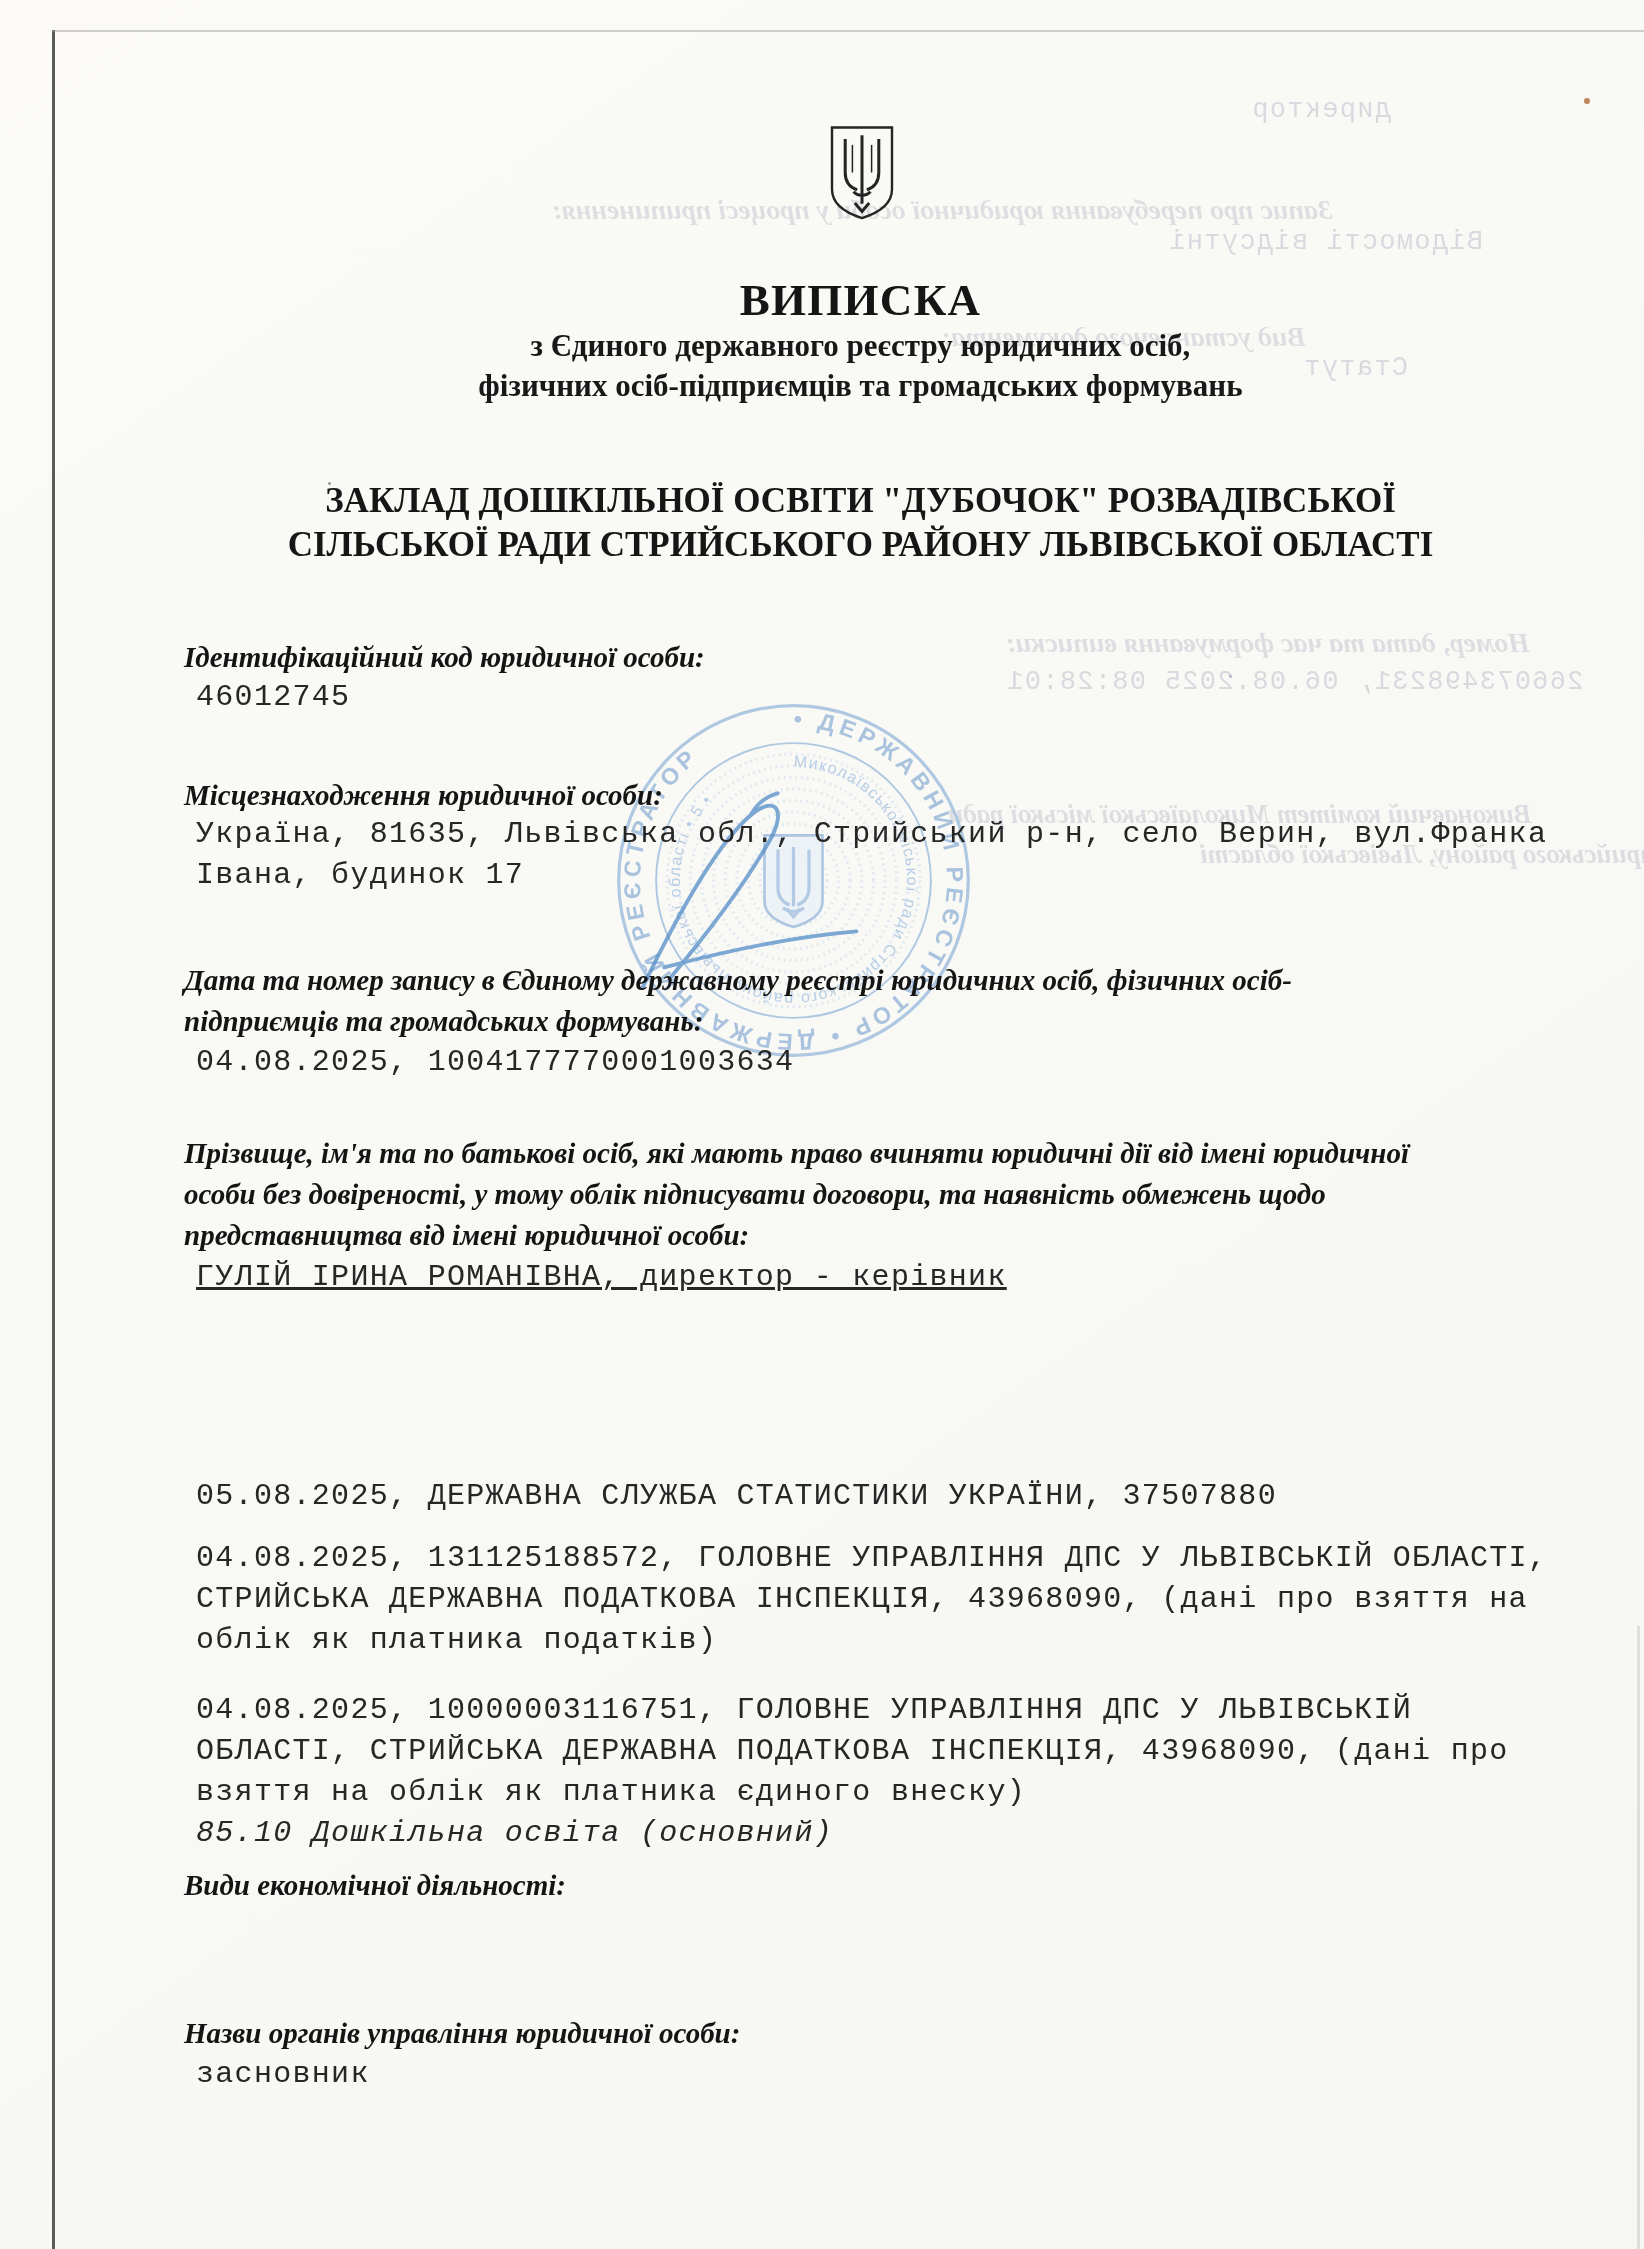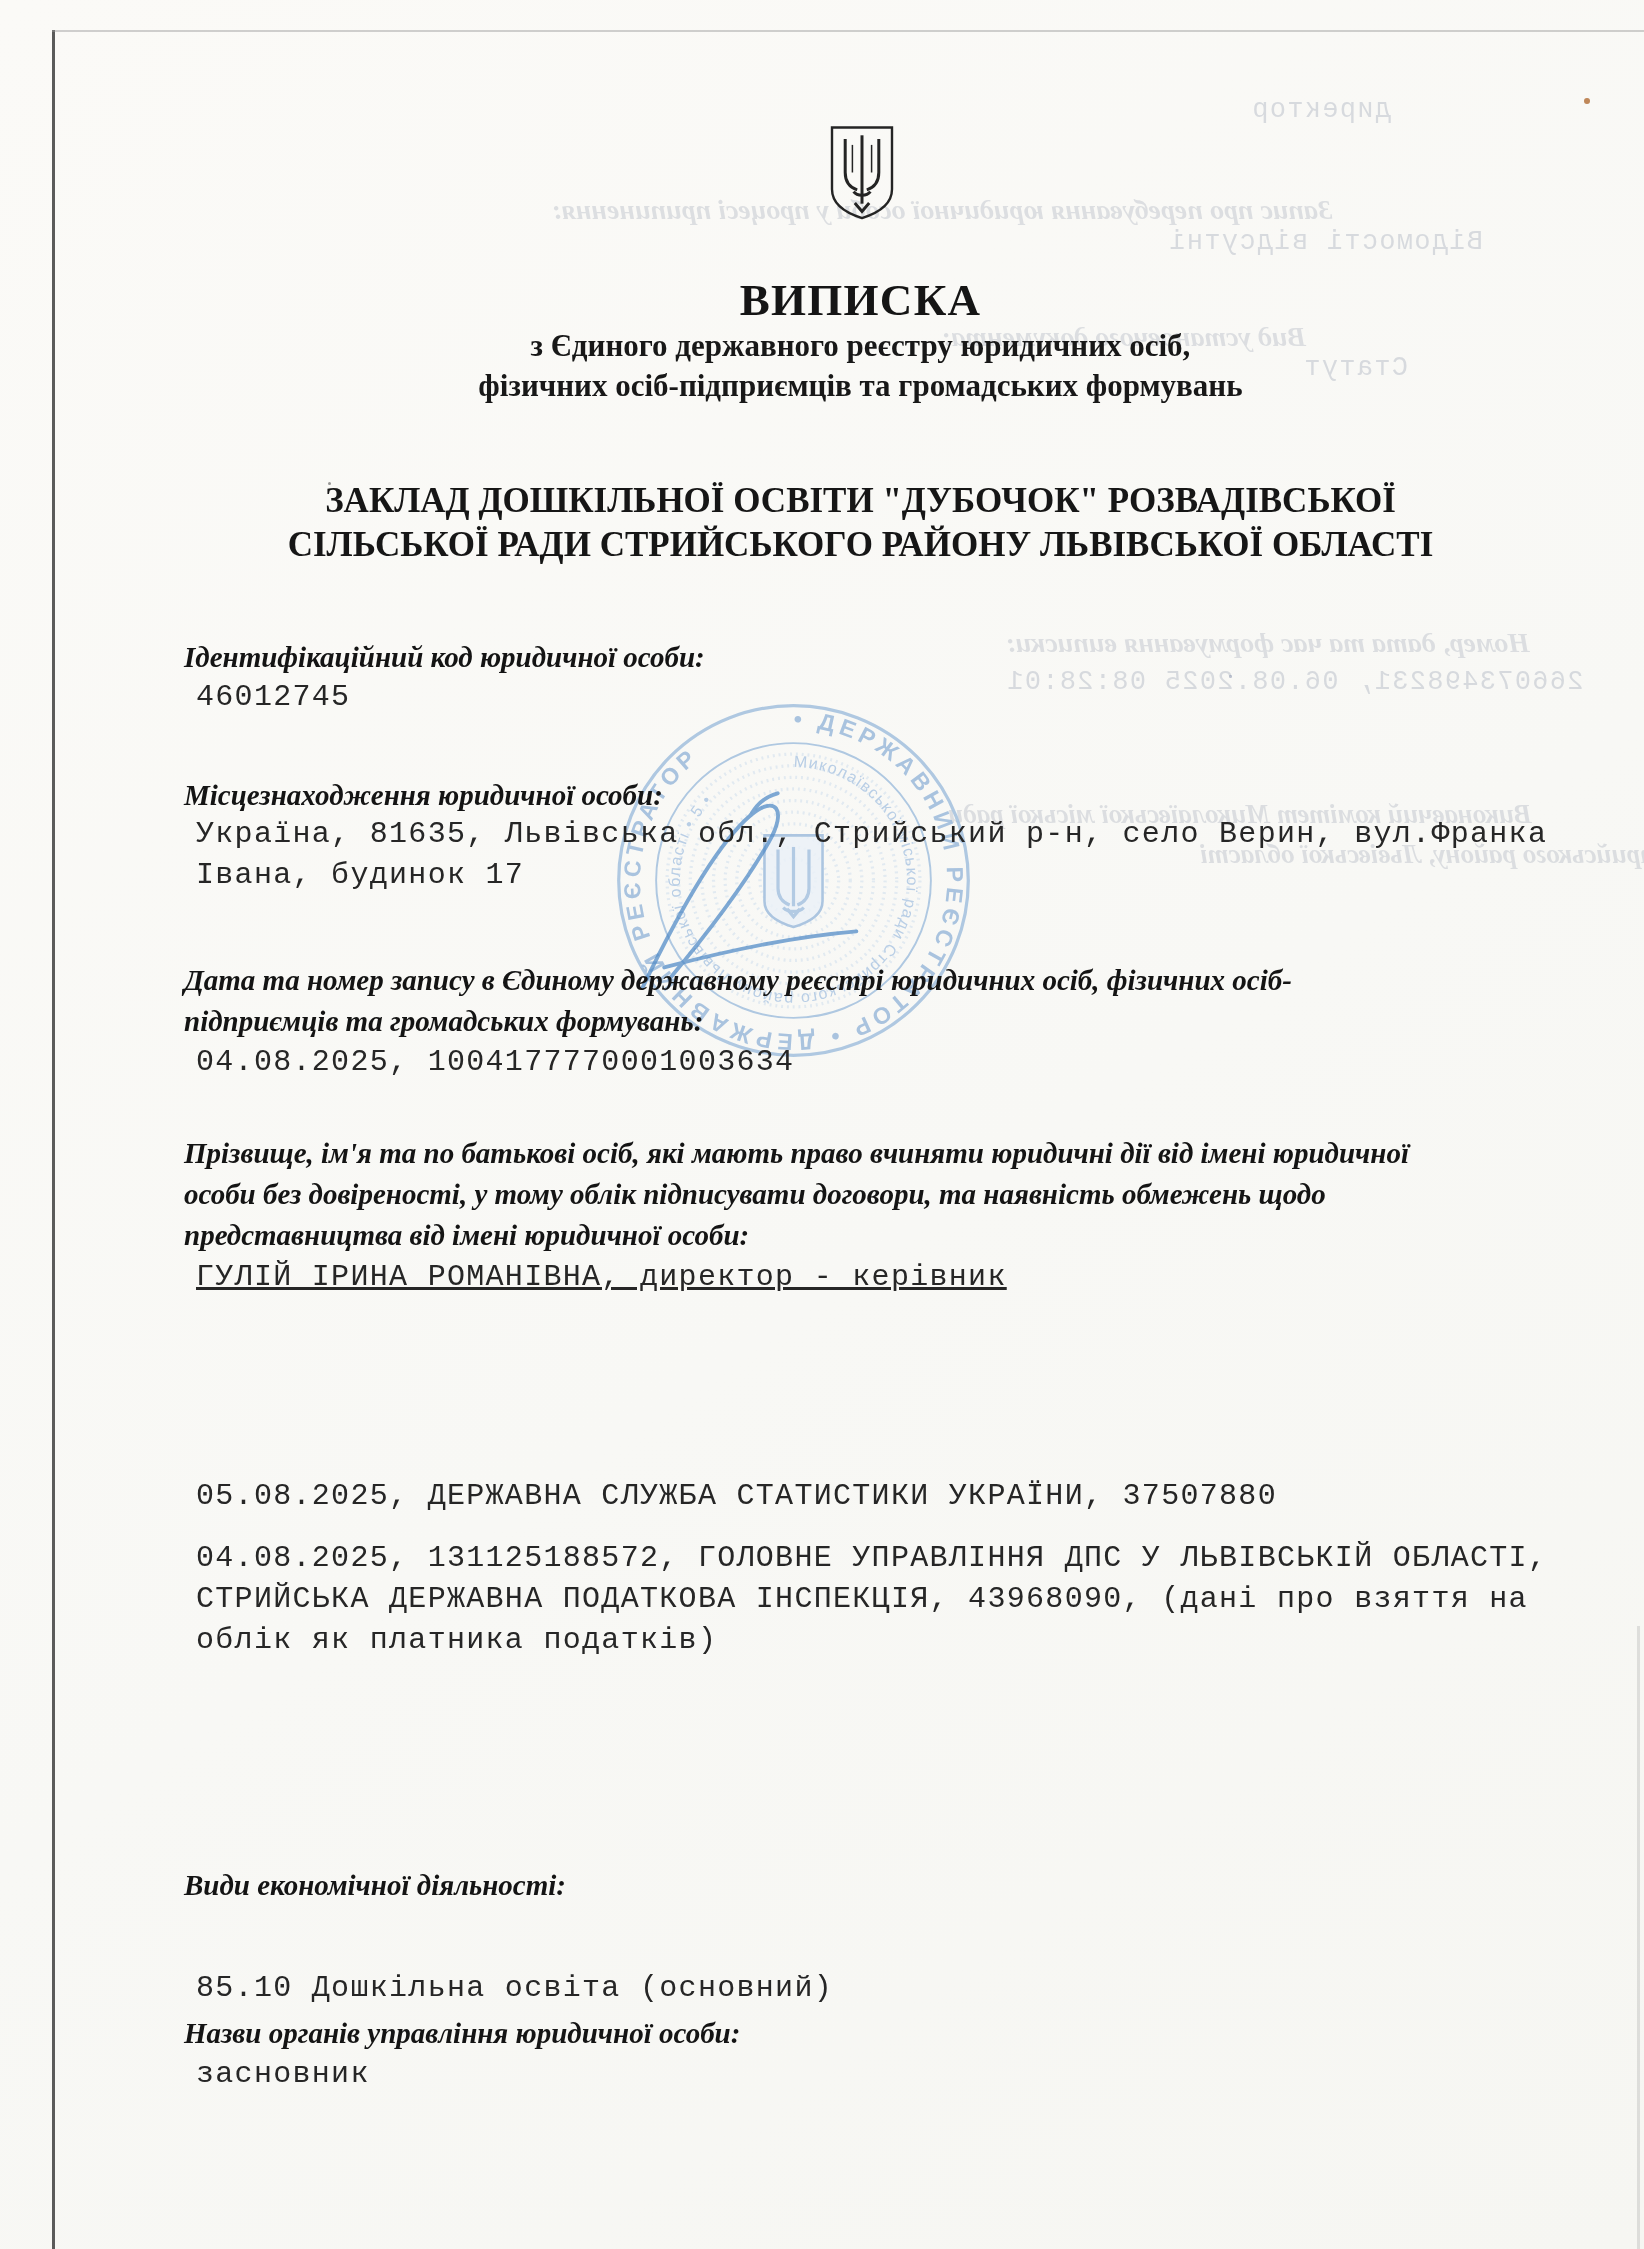--- a/index.html
+++ b/index.html
@@ -142,21 +142,24 @@
 
   <div class="lbl" style="top:1133px;">Прізвище, ім'я та по батькові осіб, які мають право вчиняти юридичні дії від імені юридичної
 особи без довіреності, у тому облік підписувати договори, та наявність обмежень щодо
 представництва від імені юридичної особи:</div>
   <div class="val" style="top:1257px;text-decoration:underline;">ГУЛІЙ ІРИНА РОМАНІВНА, директор - керівник</div>
 
   <div class="val" style="top:1476px;">05.08.2025, ДЕРЖАВНА СЛУЖБА СТАТИСТИКИ УКРАЇНИ, 37507880</div>
   <div class="val" style="top:1538px;">04.08.2025, 131125188572, ГОЛОВНЕ УПРАВЛІННЯ ДПС У ЛЬВІВСЬКІЙ ОБЛАСТІ,
 СТРИЙСЬКА ДЕРЖАВНА ПОДАТКОВА ІНСПЕКЦІЯ, 43968090, (дані про взяття на
 облік як платника податків)</div>
+  <div class="val" style="top:1690px;">04.08.2025, 10000003116751, ГОЛОВНЕ УПРАВЛІННЯ ДПС У ЛЬВІВСЬКІЙ
+ОБЛАСТІ, СТРИЙСЬКА ДЕРЖАВНА ПОДАТКОВА ІНСПЕКЦІЯ, 43968090, (дані про
+взяття на облік як платника єдиного внеску)</div>
 
   <div class="lbl" style="top:1865px;">Види економічної діяльності:</div>
-  <div class="val" style="top:1968px;">85.10 Дошкільна освіта (основний)</div>
+  <div class="val" style="top:1813px;font-style:italic;">85.10 Дошкільна освіта (основний)</div>
 
   <div class="lbl" style="top:2013px;">Назви органів управління юридичної особи:</div>
   <div class="val" style="top:2054px;">засновник</div>
 
 </div>
 
 
 </body></html>

